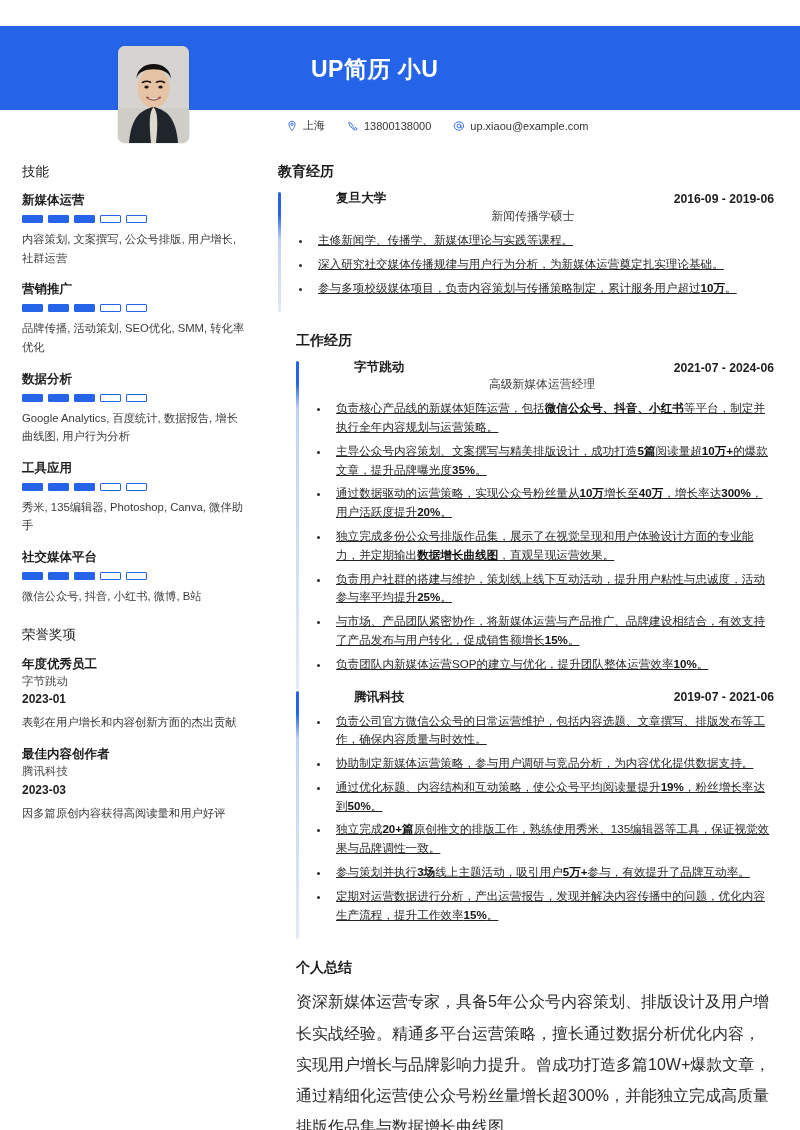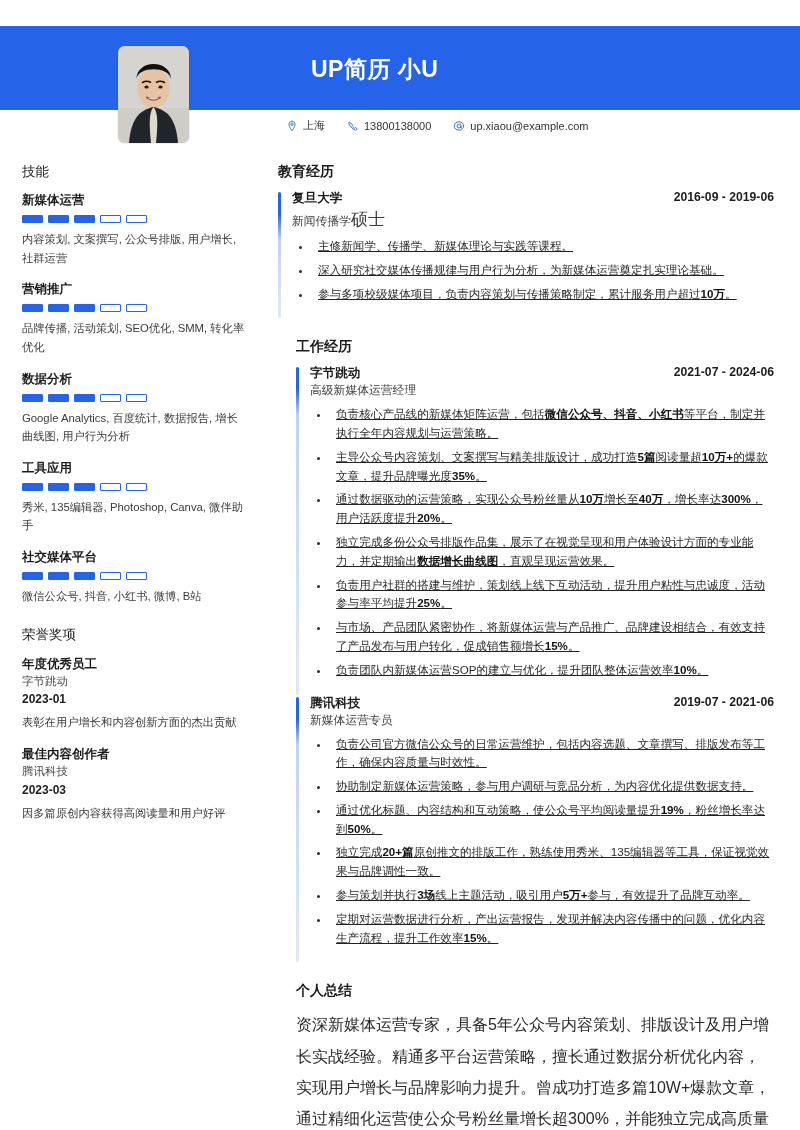--- a/index.html
+++ b/index.html
@@ -160,45 +160,46 @@
     left: 0;
     top: 2px;
     bottom: 0;
     width: 3px;
     border-radius: 2px;
     background: linear-gradient(to bottom, #2563e8 0px, #2563e8 22px, #c2d2f3 48px, #e3e9f5 100%);
   }
   .entry-head {
     display: flex;
     justify-content: space-between;
-    align-items: flex-start;
+    align-items: center;
+    margin-left: 44px;
   }
   .entry-org {
     font-size: 12.6px;
     font-weight: 700;
     color: #1d1d1d;
   }
   .entry-date {
     font-size: 12.2px;
     font-weight: 700;
     color: #1d1d1d;
     white-space: nowrap;
   }
   .entry-sub {
     display: flex;
-    justify-content: flex-start;
+    justify-content: center;
     align-items: baseline;
     margin-top: 1px;
   }
   .entry-role {
     font-size: 11.8px;
     color: #3d3d3d;
   }
   .entry-extra {
-    font-size: 17px;
+    font-size: 12px;
     color: #3d3d3d;
     white-space: nowrap;
     font-family: Liberation Serif, serif;
   }
   .bullets {
     margin-top: 6px;
     padding-left: 20px;
     text-decoration: underline;
   }
   .bullets li {
@@ -404,23 +405,20 @@
                 <li><span>与市场、产品团队紧密协作，将新媒体运营与产品推广、品牌建设相结合，有效支持了产品发布与用户转化，促成销售额增长</span><b>15%</b><span>。</span></li>
                 <li><span>负责团队内新媒体运营SOP的建立与优化，提升团队整体运营效率</span><b>10%</b><span>。</span></li>
               </ul>
             </div>
             <div class="entry">
               <span class="rail"></span>
               <div class="entry-head">
                 <span class="entry-org">腾讯科技</span>
                 <span class="entry-date">2019-07 - 2021-06</span>
               </div>
-              <div class="entry-sub">
-                <span class="entry-role">新媒体运营专员</span>
-              </div>
               <ul class="bullets">
                 <li><span>负责公司官方微信公众号的日常运营维护，包括内容选题、文章撰写、排版发布等工作，确保内容质量与时效性。</span></li>
                 <li><span>协助制定新媒体运营策略，参与用户调研与竞品分析，为内容优化提供数据支持。</span></li>
                 <li><span>通过优化标题、内容结构和互动策略，使公众号平均阅读量提升</span><b>19%</b><span>，粉丝增长率达到</span><b>50%</b><span>。</span></li>
                 <li><span>独立完成</span><b>20+篇</b><span>原创推文的排版工作，熟练使用秀米、135编辑器等工具，保证视觉效果与品牌调性一致。</span></li>
                 <li><span>参与策划并执行</span><b>3场</b><span>线上主题活动，吸引用户</span><b>5万+</b><span>参与，有效提升了品牌互动率。</span></li>
                 <li><span>定期对运营数据进行分析，产出运营报告，发现并解决内容传播中的问题，优化内容生产流程，提升工作效率</span><b>15%</b><span>。</span></li>
               </ul>
             </div>
           </div>

